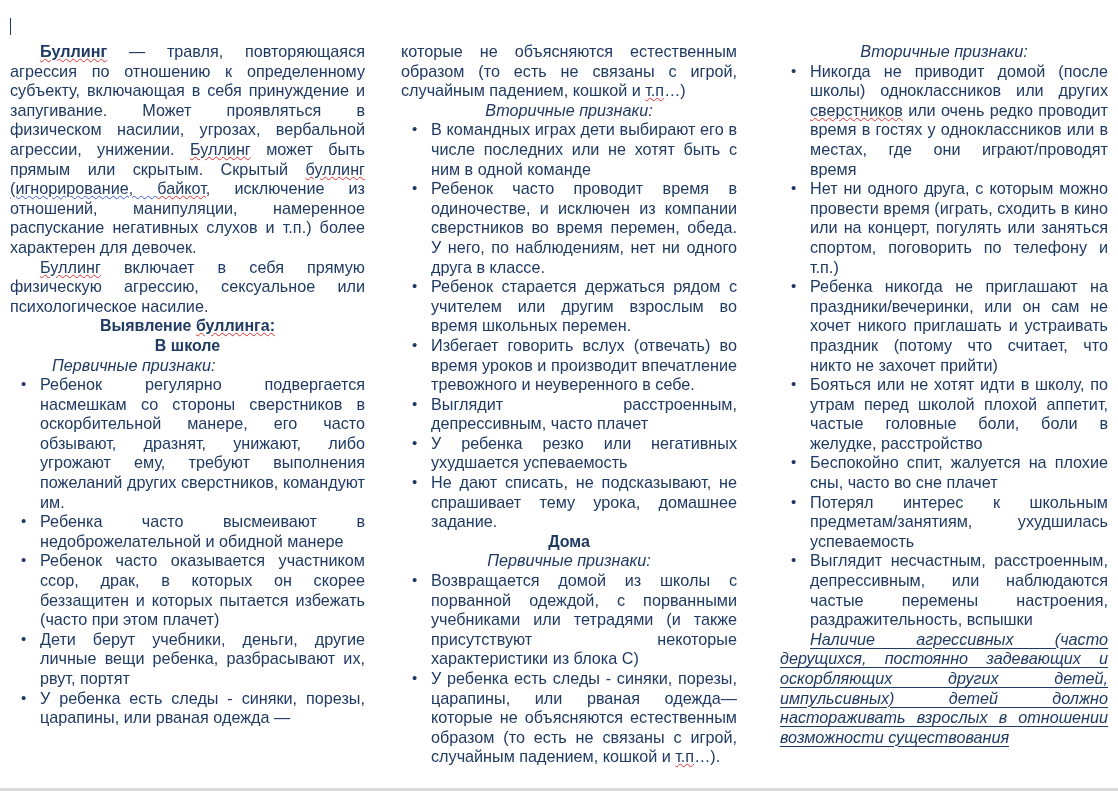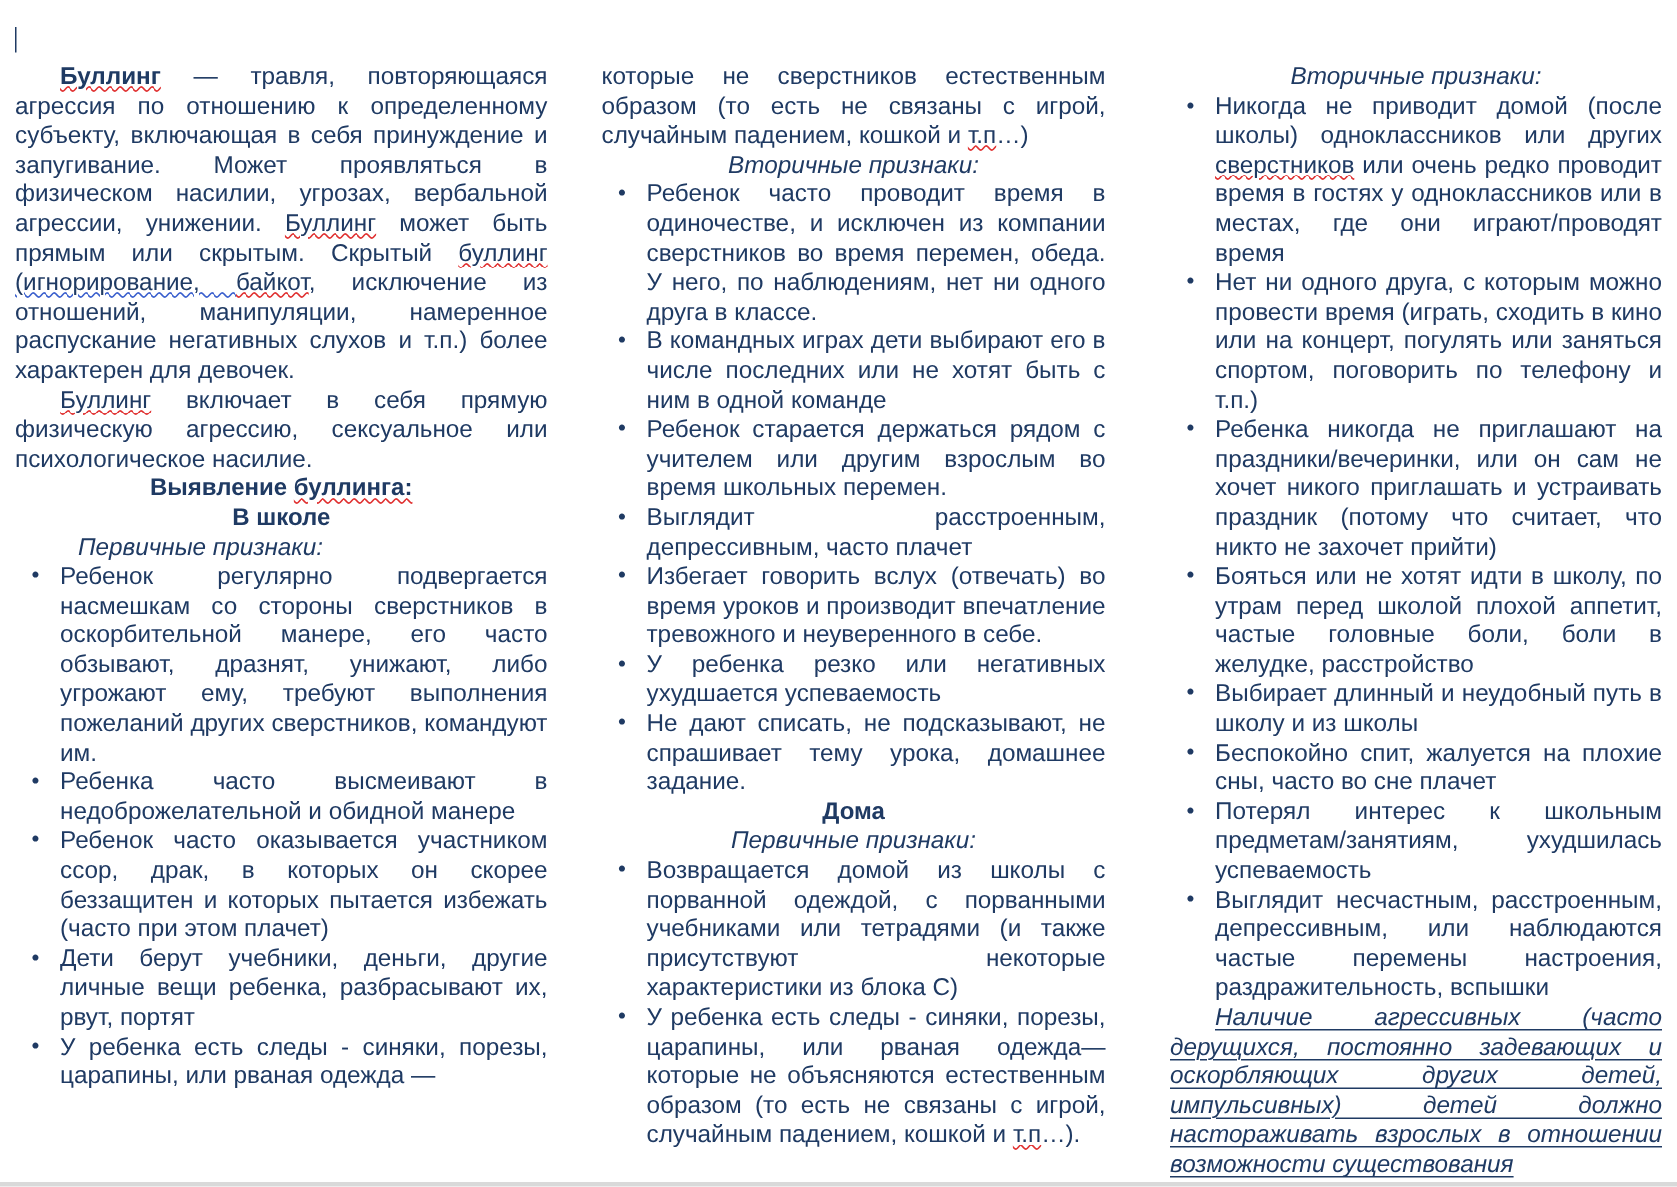--- a/index.html
+++ b/index.html
@@ -154,30 +154,30 @@
         <li>Ребенок регулярно подвергается насмешкам со стороны сверстников в оскорбительной манере, его часто обзывают, дразнят, унижают, либо угрожают ему, требуют выполнения пожеланий других сверстников, командуют им.</li>
         <li>Ребенка часто высмеивают в недоброжелательной и обидной манере</li>
         <li>Ребенок часто оказывается участником ссор, драк, в которых он скорее беззащитен и которых пытается избежать (часто при этом плачет)</li>
         <li>Дети берут учебники, деньги, другие личные вещи ребенка, разбрасывают их, рвут, портят</li>
         <li>У ребенка есть следы - синяки, порезы, царапины, или рваная одежда —</li>
       </ul>
     </div>
 
     <div class="col col2">
 
-      <p class="para cont"><span>которые не сверстников естественным образом (то есть не связаны с игрой, случайным падением, кошкой и </span><span class="sp">т.п</span><span>…)</span></p>
+      <p class="para cont"><span>которые не объясняются естественным образом (то есть не связаны с игрой, случайным падением, кошкой и </span><span class="sp">т.п</span><span>…)</span></p>
 
       <div class="sub">Вторичные признаки:</div>
 
       <ul class="blist">
+        <li>В командных играх дети выбирают его в числе последних или не хотят быть с ним в одной команде</li>
         <li>Ребенок часто проводит время в одиночестве, и исключен из компании сверстников во время перемен, обеда. У него, по наблюдениям, нет ни одного друга в классе.</li>
-        <li>В командных играх дети выбирают его в числе последних или не хотят быть с ним в одной команде</li>
         <li>Ребенок старается держаться рядом с учителем или другим взрослым во время школьных перемен.</li>
+        <li>Избегает говорить вслух (отвечать) во время уроков и производит впечатление тревожного и неуверенного в себе.</li>
         <li>Выглядит расстроенным, депрессивным, часто плачет</li>
-        <li>Избегает говорить вслух (отвечать) во время уроков и производит впечатление тревожного и неуверенного в себе.</li>
         <li>У ребенка резко или негативных ухудшается успеваемость</li>
         <li>Не дают списать, не подсказывают, не спрашивает тему урока, домашнее задание.</li>
       </ul>
 
       <div class="h">Дома</div>
       <div class="sub">Первичные признаки:</div>
 
       <ul class="blist">
         <li>Возвращается домой из школы с порванной одеждой, с порванными учебниками или тетрадями (и также присутствуют некоторые характеристики из блока С)</li>
         <li><span>У ребенка есть следы - синяки, порезы, царапины, или рваная одежда— которые не объясняются естественным образом (то есть не связаны с игрой, случайным падением, кошкой и </span><span class="sp">т.п</span><span>…).</span></li>
@@ -186,21 +186,20 @@
 
     <div class="col col3">
 
       <div class="sub">Вторичные признаки:</div>
 
       <ul class="blist">
         <li><span>Никогда не приводит домой (после школы) одноклассников или других </span><span class="sp">сверстников</span><span> или очень редко проводит время в гостях у одноклассников или в местах, где они играют/проводят время</span></li>
         <li>Нет ни одного друга, с которым можно провести время (играть, сходить в кино или на концерт, погулять или заняться спортом, поговорить по телефону и т.п.)</li>
         <li>Ребенка никогда не приглашают на праздники/вечеринки, или он сам не хочет никого приглашать и устраивать праздник (потому что считает, что никто не захочет прийти)</li>
         <li>Бояться или не хотят идти в школу, по утрам перед школой плохой аппетит, частые головные боли, боли в желудке, расстройство</li>
-        <li>Выбирает длинный и неудобный путь в школу и из школы</li>
         <li>Беспокойно спит, жалуется на плохие сны, часто во сне плачет</li>
         <li>Потерял интерес к школьным предметам/занятиям, ухудшилась успеваемость</li>
         <li>Выглядит несчастным, расстроенным, депрессивным, или наблюдаются частые перемены настроения, раздражительность, вспышки</li>
       </ul>
 
       <p class="final"><span>Наличие агрессивных (часто дерущихся, постоянно задевающих и оскорбляющих других детей, импульсивных) детей должно настораживать взрослых  в отношении возможности существования </span></p>
     </div>
 
   </div>
 </div>

